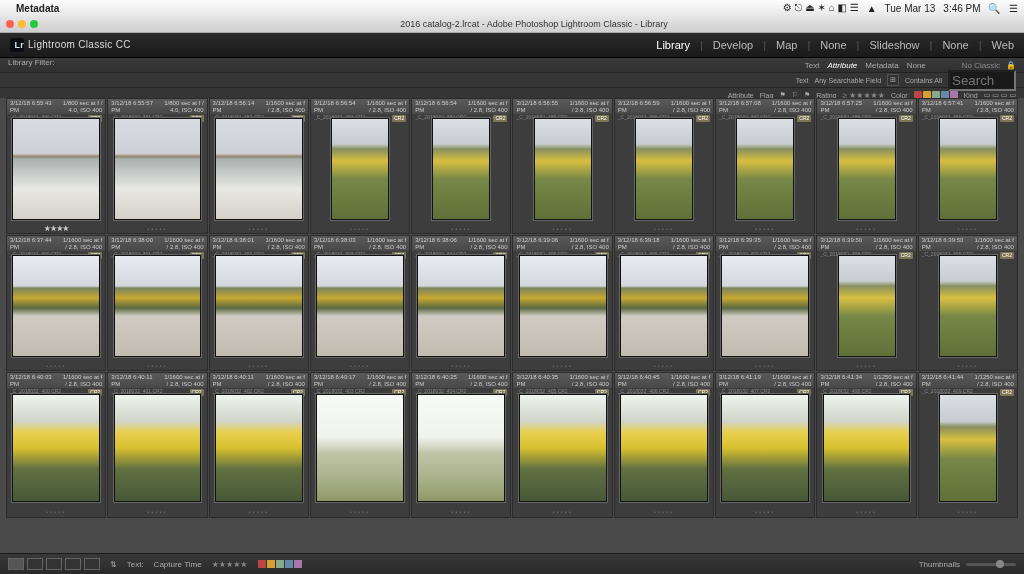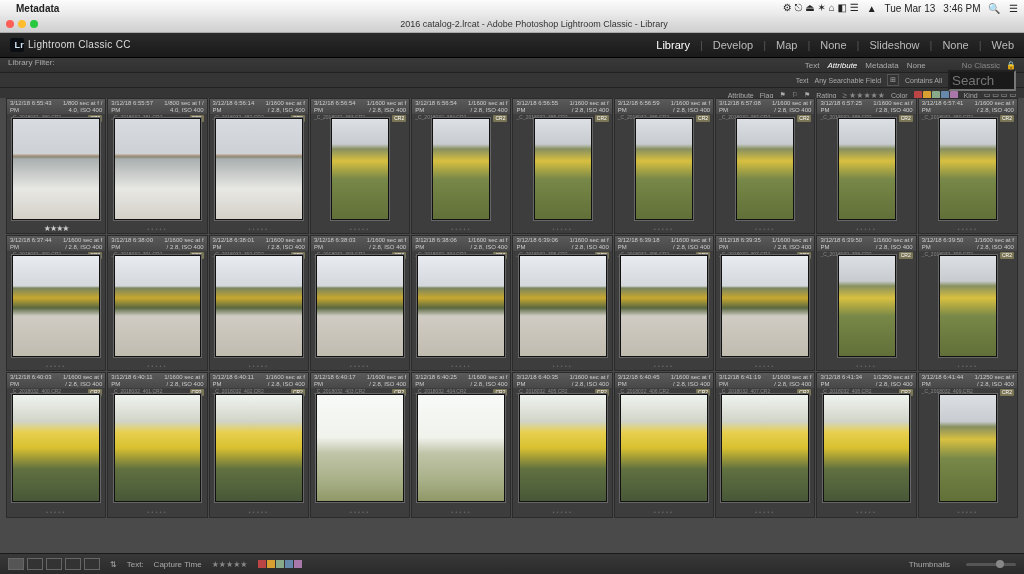--- a/index.html
+++ b/index.html
@@ -47,21 +47,21 @@
 .row1 .thumb-inner{height:100px}
 .row1 .cell{height:134px}
 .row2 .cell{height:134px}
 .row2 .thumb-inner{height:100px}
 .row3 .cell{height:144px}
 .row3 .thumb-inner{height:106px}
 .toolbar{position:absolute;bottom:0;left:0;right:0;height:20px;background:linear-gradient(#383838,#2a2a2a);border-top:1px solid #1a1a1a;display:flex;align-items:center;padding:0 8px;font-size:8px;color:#aaa;gap:10px}
 .tool-icons{display:flex;gap:3px}
 .tool-icons span{width:14px;height:10px;border:1px solid #666;background:#333;display:inline-block}
 .tool-icons .on{background:#555}
-.toolbar .right{margin-left:auto;display:flex;align-items:center;gap:16px}
+.toolbar .right{margin-left:auto;display:flex;align-items:center;gap:6px}
 .slider{width:50px;height:3px;background:#555;border-radius:2px;position:relative}
 .slider::after{content:"";position:absolute;right:12px;top:-3px;width:8px;height:8px;background:#888;border-radius:50%}
 .color-lbls{display:flex;gap:1px}
 .color-lbls span{width:8px;height:8px;display:inline-block}
 .star-row{color:#888;font-size:8px}
 .sc{display:inline-block;width:10px;height:10px;background:#333;border:1px solid #555;text-align:center;line-height:10px;font-size:7px}
 </style>
 </head>
 <body>
 

